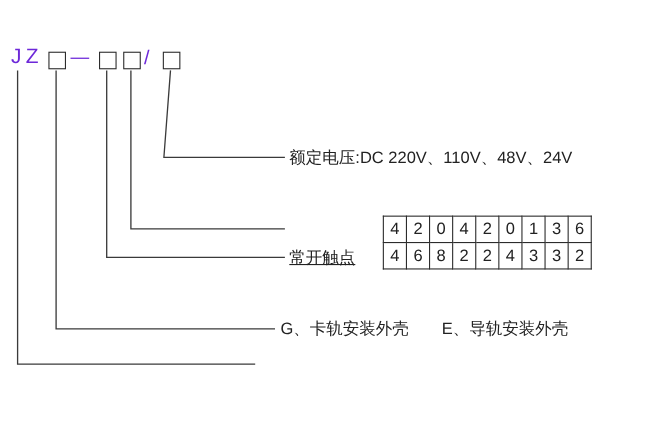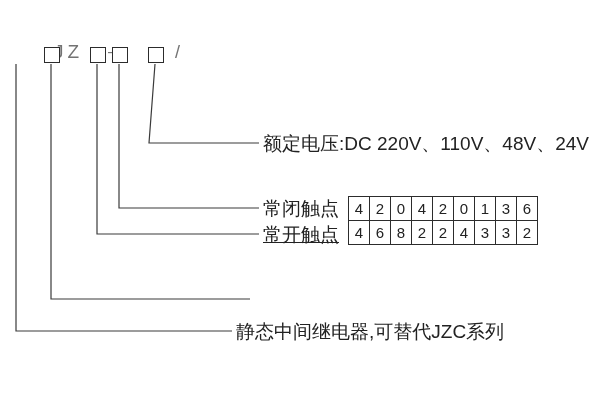--- a/index.html
+++ b/index.html
@@ -17,36 +17,35 @@
     color: #222;
   }
   .lines-svg {
     position: absolute;
     left: 0; top: 0;
     width: 600px; height: 400px;
   }
   .model-part {
     position: absolute;
     font-size: 19px;
-    color: #737373;
+    color: #6d28d9;
     line-height: 20px;
     white-space: nowrap;
-    margin-left: 44px;
   }
   .model-box {
     position: absolute;
     width: 14px;
     height: 14px;
     border: 1.6px solid #2c2c2c;
     background: #fff;
     box-sizing: content-box;
   }
   .label {
     position: absolute;
-    font-size: 19px;
+    font-size: 15px;
     line-height: 17px;
     color: #222;
     white-space: nowrap;
   }
   .housing-row {
     display: flex;
     gap: 30px;
   }
   table.contact-table {
     position: absolute;
@@ -82,26 +81,28 @@
   <span class="model-box" style="left:44px; top:47px;"></span>
   <span class="model-part" style="left:64px; top:42px; font-size:17px;">—</span>
   <span class="model-box" style="left:90px; top:47px;"></span>
   <span class="model-box" style="left:112px; top:47px;"></span>
   <span class="model-part" style="left:131px; top:42px; font-size:18px;">/</span>
   <span class="model-box" style="left:148px; top:47px;"></span>
 
   <div class="label" style="left:263px; top:135px;">额定电压:DC 220V、110V、48V、24V</div>
 
 
-  <div class="label" style="left:263px; top:200px;">常闭触点</div>
 
   <div class="label" style="left:263px; top:226px;text-decoration:underline;">常开触点</div>
 
+  <div class="label housing-row" style="left:255px; top:291px;">
+    <span>G、卡轨安装外壳</span>
+    <span>E、导轨安装外壳</span>
+  </div>
 
-  <div class="label" style="left:236px; top:323px;">静态中间继电器,可替代JZC系列</div>
 
   <table class="contact-table">
     <tbody>
         <tr>
           <td>4</td>
           <td>2</td>
           <td>0</td>
           <td>4</td>
           <td>2</td>
           <td>0</td>

